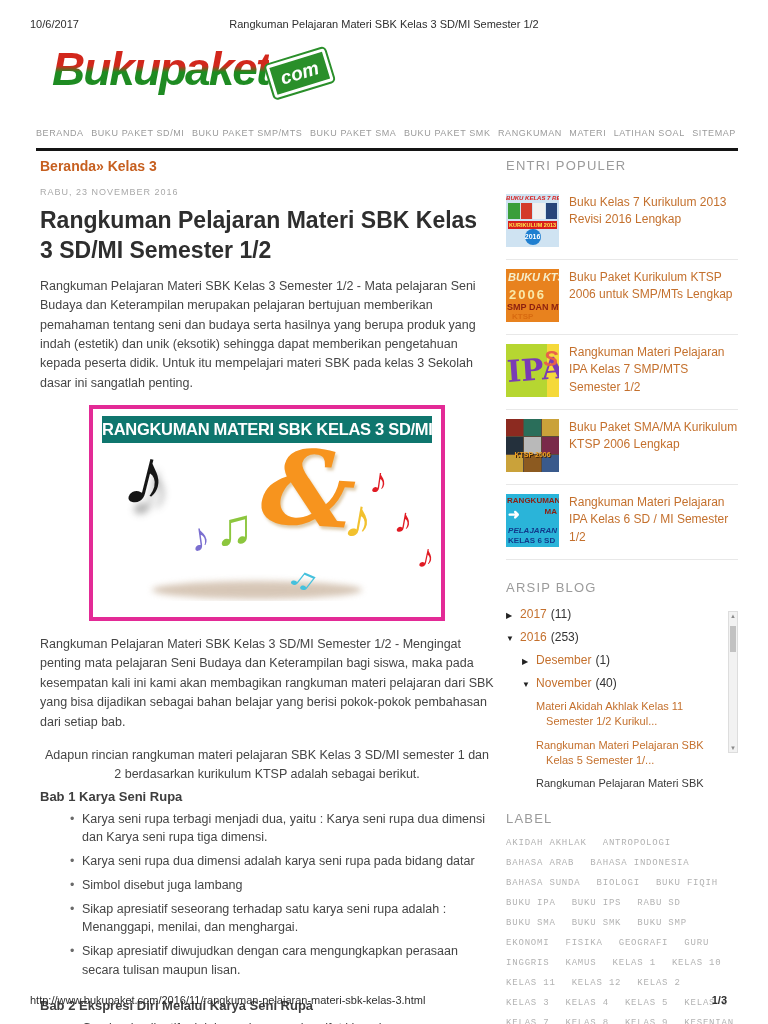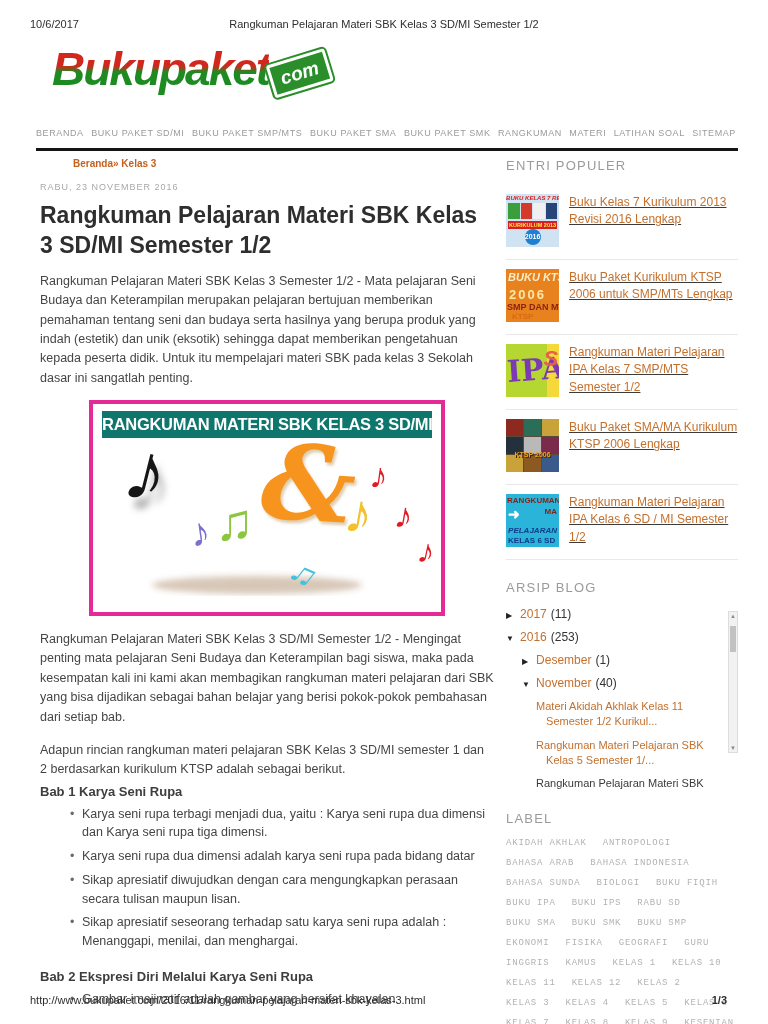--- a/index.html
+++ b/index.html
@@ -36,21 +36,21 @@
   .nav { position:absolute; top:128px; left:36px; right:32px; }
   .nav ul { list-style:none; display:flex; justify-content:space-between; }
   .nav li { font-size:9px; letter-spacing:.6px; color:#9a9a9a; text-transform:uppercase;
     white-space:nowrap; cursor:pointer; }
   .nav-rule { position:absolute; top:148px; left:36px; right:30px; height:3px; background:#141414; }
   
   .content { position:absolute; top:158px; left:40px; right:30px; display:flex; }
   .main { width:462px; }
   .sidebar { width:236px; margin-left:12px; }
   
-  .breadcrumb { font-size:10px; font-weight:bold; color:#c65f1f;margin-left:33px; }
+  .breadcrumb { font-size:14px; font-weight:bold; color:#c65f1f; }
   .post-date { margin-top:13px; font-size:9px; letter-spacing:1px; color:#a9a9a9; }
   h1.post-title { margin-top:9px; font-size:23px; line-height:1.3; color:#2e2e2e; font-weight:bold; }
   .para { margin-top:11px; font-size:12.5px; line-height:1.55; color:#454545; }
   .bab-head { margin-top:4px; font-size:13px; font-weight:600; color:#3e3e3e; }
   .bab-head.gap { margin-top:18px; }
   ul.bullets { margin-top:6px; margin-left:30px; }
   ul.bullets li { font-size:12.5px; line-height:1.5; color:#454545; margin-bottom:5px;
     list-style:none; position:relative; padding-left:12px; }
   ul.bullets li::before { content:"•"; position:absolute; left:0; top:0; color:#6a6a6a; }
   
@@ -69,21 +69,21 @@
     transform:rotate(4deg); text-shadow:2px 3px 3px rgba(160,110,20,.35); }
   .n-yellow { left:243px; top:48px; font-size:56px; color:#f2c12e; transform:rotate(10deg); }
   .n-cyan { left:190px; top:118px; font-size:34px; color:#45c1dd; transform:rotate(38deg); }
   .n-red1 { left:268px; top:20px; font-size:36px; color:#e01b24; transform:rotate(8deg); }
   .n-red2 { left:293px; top:60px; font-size:36px; color:#e01b24; transform:rotate(10deg); }
   .n-red3 { left:316px; top:96px; font-size:34px; color:#e01b24; transform:rotate(12deg); }
   .n-shadow { left:50px; top:138px; width:210px; height:18px; background:#cdb9a5;
     border-radius:50%; filter:blur(3px); opacity:.8; }
   
   .sb-head { font-size:13px; letter-spacing:1.2px; color:#9b9b9b; margin-bottom:12px; }
-  .pop-item { display:flex; padding:9px 0 12px 0; border-bottom:1px solid #e8e8e8; cursor:pointer;text-decoration:underline; }
+  .pop-item { display:flex; padding:9px 0 12px 0; border-bottom:1px solid #e8e8e8; cursor:pointer; }
   .pop-item:first-of-type { padding-top:2px; }
   .thumb { width:53px; height:53px; flex:0 0 53px; margin-right:10px; overflow:hidden;
     position:relative; font-weight:bold; }
   .pop-title { font-size:12px; line-height:1.45; color:#c4702d; }
   
   .t1 { background:#cfe3f2; }
   .t1 .a { position:absolute; top:1px; left:0; right:0; font-size:6px; color:#d81e1e;
     white-space:nowrap; font-style:italic; }
   .t1 .b { position:absolute; top:9px; left:2px; right:2px; height:16px; display:flex; gap:1px; }
   .t1 .b i { flex:1; }
@@ -186,29 +186,30 @@
           <span class="note n-clef">&amp;</span>
           <span class="note n-yellow">♪</span>
           <span class="note n-cyan">♫</span>
           <span class="note n-red1">♪</span>
           <span class="note n-red2">♪</span>
           <span class="note n-red3">♪</span>
         </div>
       </div>
 
       <p class="para" style="margin-top:14px;">Rangkuman Pelajaran Materi SBK Kelas 3 SD/MI Semester 1/2  - Mengingat penting mata pelajaran Seni Budaya dan Keterampilan bagi siswa, maka pada kesempatan kali ini kami akan membagikan rangkuman materi pelajaran dari SBK yang bisa dijadikan sebagai bahan belajar yang berisi pokok-pokok pembahasan dari setiap bab.</p>
-      <p class="para" style="margin-top:14px;">Adapun rincian rangkuman materi pelajaran SBK Kelas 3 SD/MI semester 1 dan 2 berdasarkan kurikulum KTSP adalah sebagai berikut.</p>
+      <p class="para" style="margin-top:14px;text-align:center;">Adapun rincian rangkuman materi pelajaran SBK Kelas 3 SD/MI semester 1 dan 2 berdasarkan kurikulum KTSP adalah sebagai berikut.</p>
 
       <div class="bab-head">Bab 1 Karya Seni Rupa</div>
       <ul class="bullets">
 
       <li>Karya seni rupa terbagi menjadi dua, yaitu : Karya seni rupa dua dimensi dan Karya seni rupa tiga dimensi.</li>
           <li>Karya seni rupa dua dimensi adalah karya seni rupa pada bidang datar</li>
+          <li>Simbol disebut juga lambang</li>
+          <li>Sikap apresiatif seseorang terhadap satu karya seni rupa adalah : Menanggapi, menilai, dan menghargai.</li>
           <li>Sikap apresiatif diwujudkan dengan cara mengungkapkan perasaan secara tulisan maupun lisan.</li>
-          <li>Sikap apresiatif seseorang terhadap satu karya seni rupa adalah : Menanggapi, menilai, dan menghargai.</li>
         </ul>
 
       <div class="bab-head gap">Bab 2 Ekspresi Diri Melalui Karya Seni Rupa</div>
       <ul class="bullets">
 
       <li>Gambar imajinatif adalah gambar yang bersifat khayalan</li>
         </ul>
 
     </div>
 

